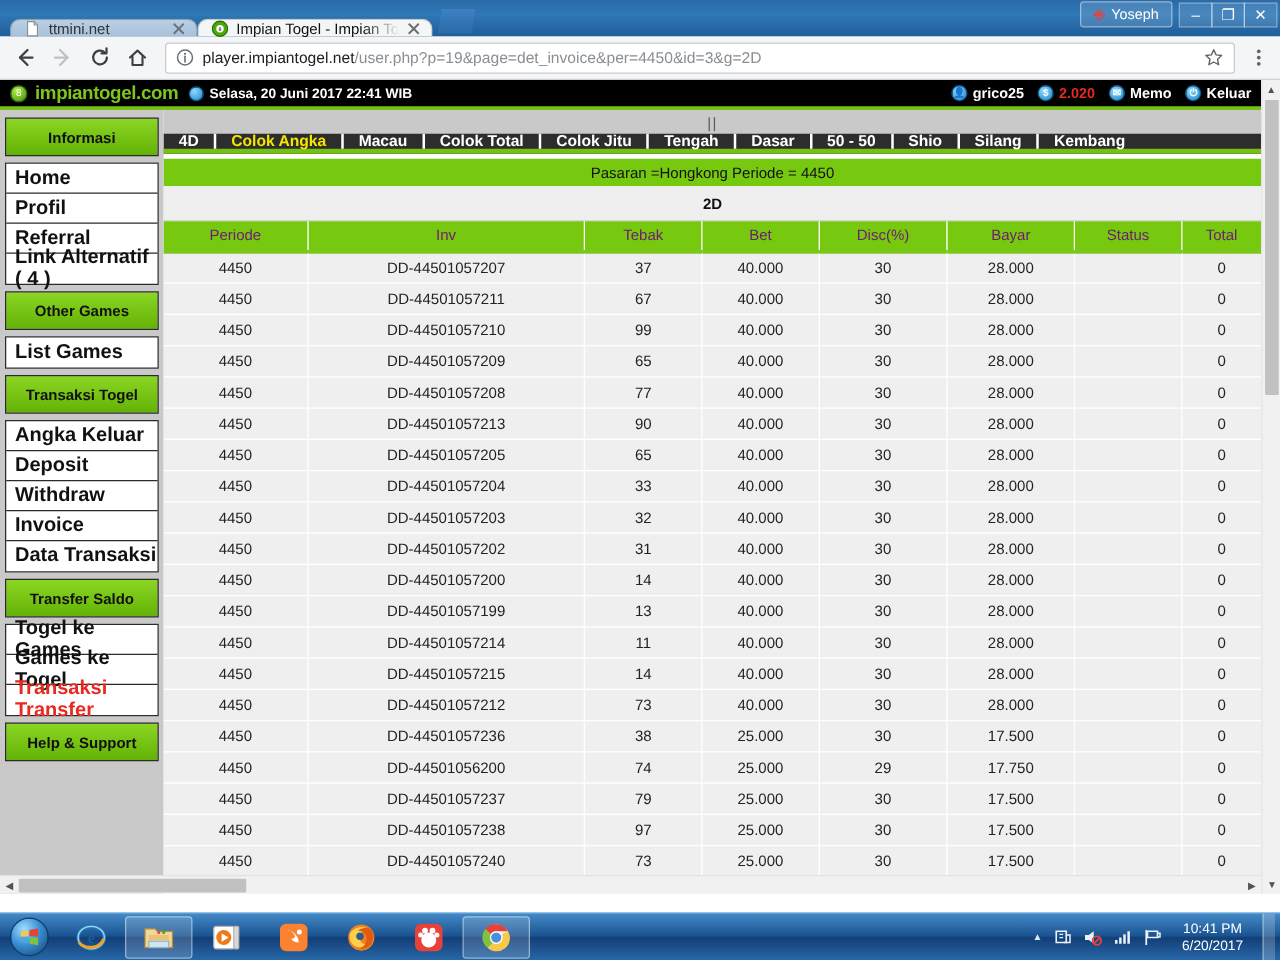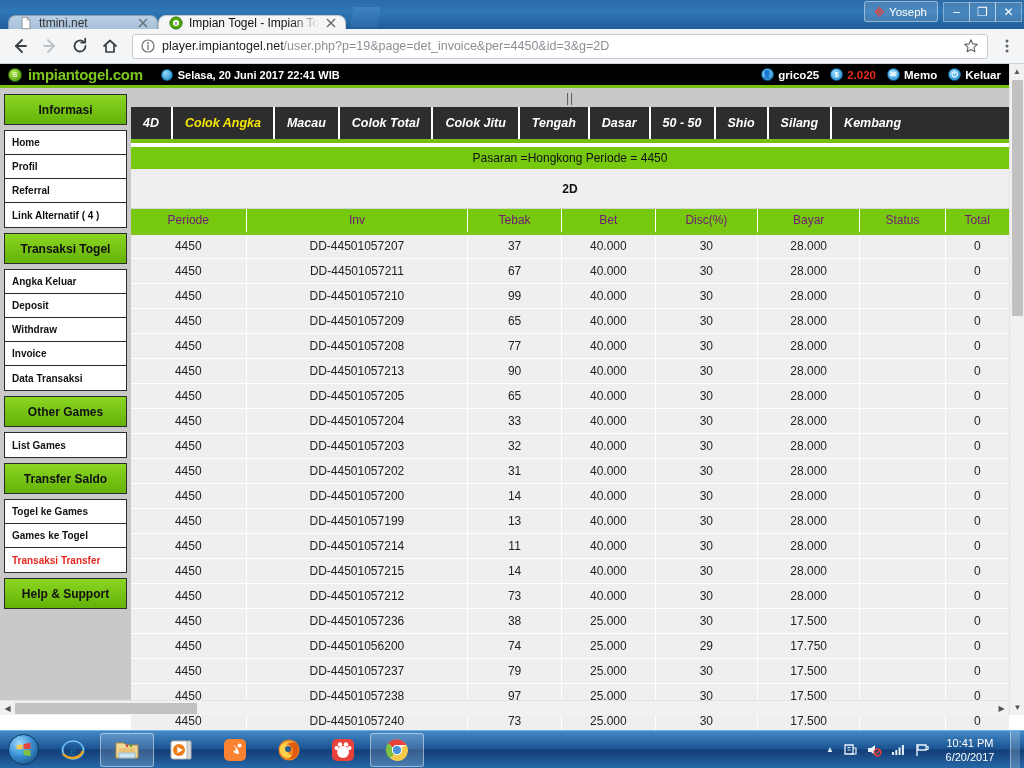--- a/index.html
+++ b/index.html
@@ -89,21 +89,21 @@
     border-bottom:3px solid #76c013;
   }
   .brand { display:flex; align-items:center; gap:6px; }
   .brand .logo {
     width:14px; height:14px; border-radius:50%;
     background: radial-gradient(circle at 35% 30%, #b4eb4d, #3f8f08);
     border:1px solid #2c6a05; display:flex; align-items:center; justify-content:center;
     font-size:8px; color:#fff;
   }
   .brand .name { color:#7ec61e; font-weight:bold; font-size:15px; letter-spacing:-0.3px; }
-  .datewrap { display:flex; align-items:center; gap:5px; margin-left:18px; }
+  .datewrap { display:flex; align-items:center; gap:5px; margin-left:8px; }
   .dot-ic {
     width:12px; height:12px; border-radius:50%;
     background: radial-gradient(circle at 35% 30%, #8fd8ff, #1b88c9);
     border:1px solid #0d5d8e;
   }
   .datetext { color:#fff; font-size:11px; font-weight:bold; }
   .sitebar-right { margin-left:auto; display:flex; align-items:center; gap:11px; }
   .si { display:flex; align-items:center; gap:4px; color:#fff; font-size:11.5px; font-weight:bold; }
   .si .cir {
     width:13px; height:13px; border-radius:50%;
@@ -125,55 +125,54 @@
     background: linear-gradient(to bottom,#8cd623 0%, #63b206 100%);
     border:1px solid #2b2b2b;
     display:flex; align-items:center; justify-content:center;
     font-size:12px; font-weight:bold; color:#111;
   }
   .side-group {
     margin:0 1px 5px 1px; background:#fff; border:1px solid #2b2b2b;
   }
   .side-item {
     height:24px; display:flex; align-items:center; padding-left:7px;
-    font-size:10px; font-weight:bold; color:#111;
+    font-size:16px; font-weight:bold; color:#111;
     border-bottom:1px solid #2b2b2b;
   }
   .side-item:last-child { border-bottom:none; }
   .side-item.active { color:#e8291f; }
 
   
   .content { flex:1 1 auto; background:#fff; min-width:0; position:relative; }
 
   .tabbar-wrap { background:#c9c9c9; }
   .pausebar {
     height:19px; background:#c9c9c9; display:flex; align-items:center; justify-content:center;
     color:#5a5a5a; font-size:12px; letter-spacing:1px;
   }
   .navtabs {
-    display:flex; height:36px; background:#2d2d2d;
+    display:flex; height:16px; background:#2d2d2d;
     border-bottom:4px solid #76c013;
-    font-style:italic;
   }
   .navtab {
     flex:0 0 auto; display:flex; align-items:center; justify-content:center;
     padding:0 12px; color:#fff; font-size:12.5px; font-weight:bold;
     border-right:2px solid #fff;
   }
   .navtab.sel { color:#f4e600; }
   .navtab:last-child { border-right:none; }
 
   .pasaran {
     height:22px; margin:4px 0 0 0;
     background:#76c90e;
     display:flex; align-items:center; justify-content:center;
     font-size:12px; color:#111; font-weight:normal;
   }
   .subhead {
-    height:40px; background:#efefef;
+    height:28px; background:#efefef;
     display:flex; align-items:center; justify-content:center;
     font-size:12px; color:#111; font-weight:bold;
     border-bottom:1px solid #d6d6d6;
   }
 
   table.grid { width:100%; border-collapse:collapse; table-layout:fixed; }
   table.grid th {
     background:#76c90e; color:#701a75; font-weight:normal; font-size:12px;
     height:24px; border-right:1px solid #fff; border-bottom:3px solid #7ec61e;
   }
@@ -365,34 +364,34 @@
             <div class="side-head">Informasi</div>
             <div class="side-group">
               <div class="side-item">Home</div>
               <div class="side-item">Profil</div>
               <div class="side-item">Referral</div>
               <div class="side-item">Link Alternatif ( 4 )</div>
             </div>
           </div>
 
           <div>
+            <div class="side-head">Other Games</div>
+            <div class="side-group">
+              <div class="side-item">List Games</div>
+            </div>
+          </div>
+
+          <div>
             <div class="side-head">Transaksi Togel</div>
             <div class="side-group">
               <div class="side-item">Angka Keluar</div>
               <div class="side-item">Deposit</div>
               <div class="side-item">Withdraw</div>
               <div class="side-item">Invoice</div>
               <div class="side-item">Data Transaksi</div>
-            </div>
-          </div>
-
-          <div>
-            <div class="side-head">Other Games</div>
-            <div class="side-group">
-              <div class="side-item">List Games</div>
             </div>
           </div>
 
           <div>
             <div class="side-head">Transfer Saldo</div>
             <div class="side-group">
               <div class="side-item">Togel ke Games</div>
               <div class="side-item">Games ke Togel</div>
               <div class="side-item active">Transaksi Transfer</div>
             </div>

